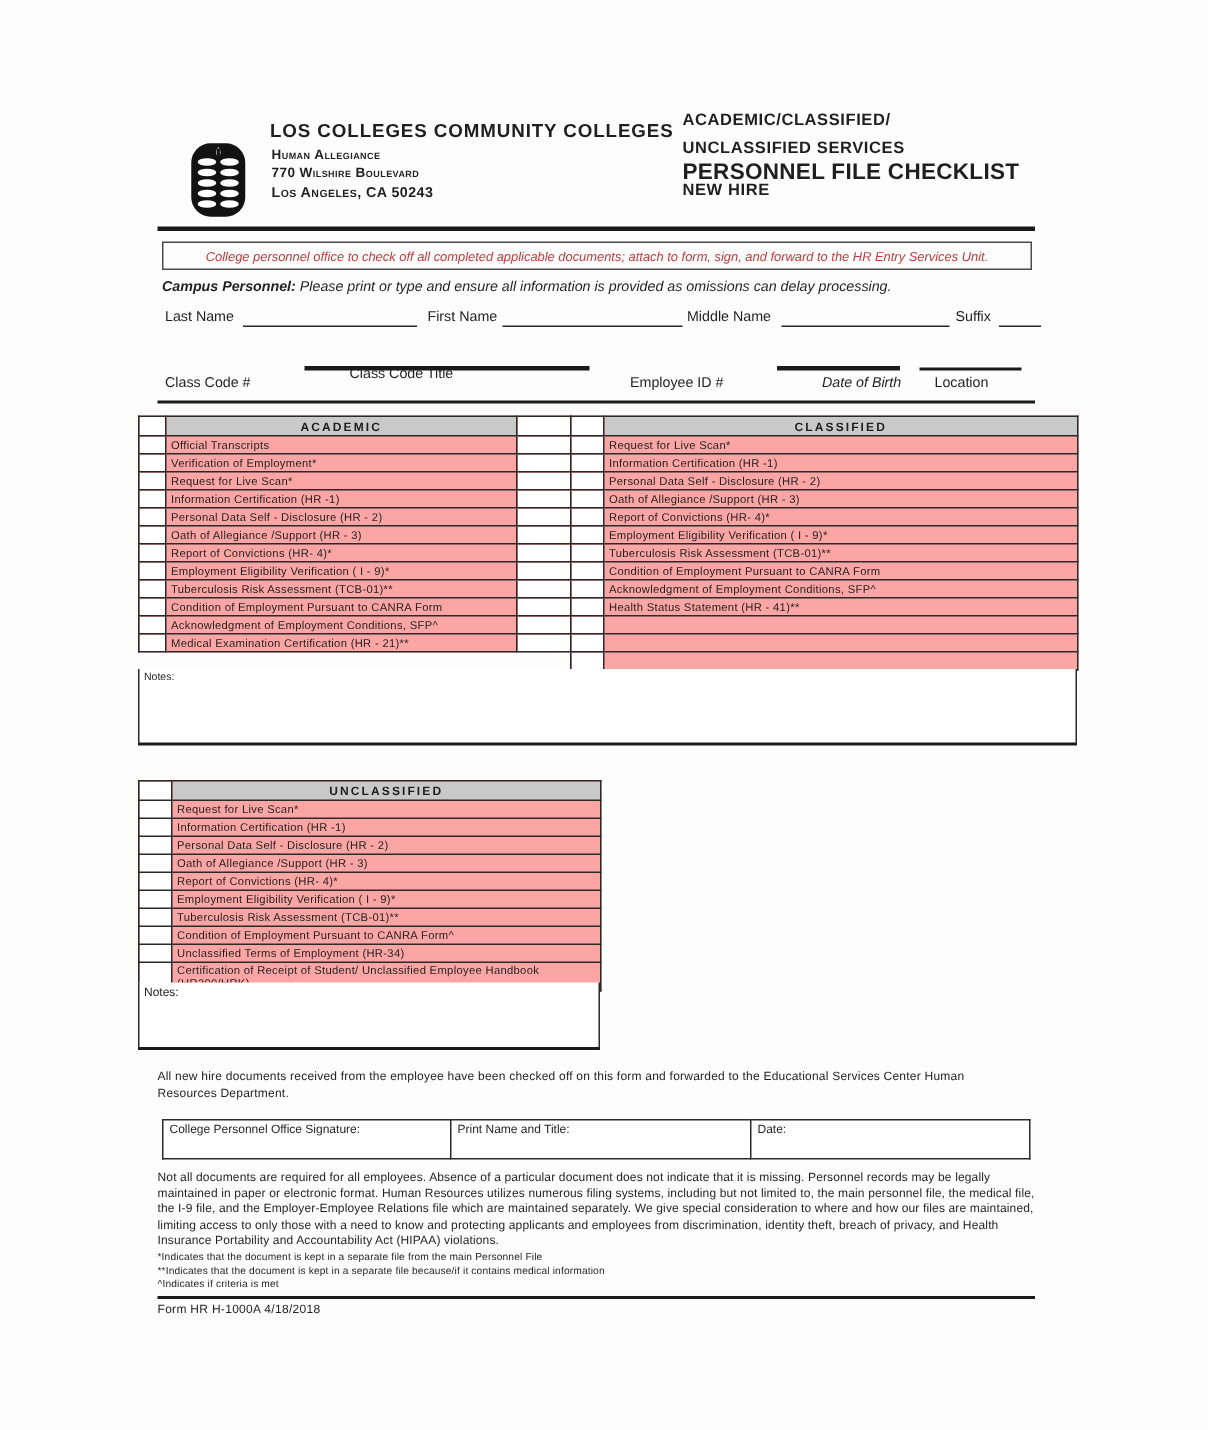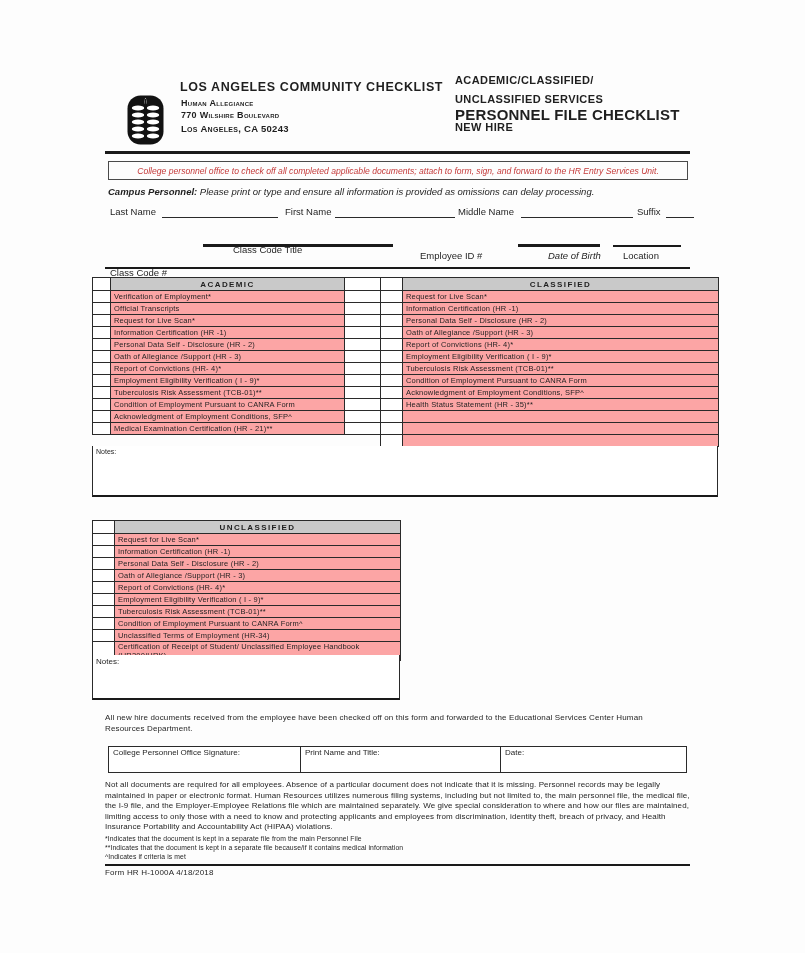--- a/index.html
+++ b/index.html
@@ -83,21 +83,21 @@
       <ellipse cx="11" cy="34" rx="6.2" ry="2.5"></ellipse>
         <ellipse cx="26" cy="34" rx="6.2" ry="2.5"></ellipse>
       <ellipse cx="11" cy="41" rx="6.2" ry="2.5"></ellipse>
         <ellipse cx="26" cy="41" rx="6.2" ry="2.5"></ellipse>
       <path d="M18.5 3 C20.5 5.5 20.5 8 18.5 10 C16.5 8 16.5 5.5 18.5 3 Z"></path>
     </g>
     <rect x="17.4" y="4" width="2.2" height="42" fill="#121212"></rect>
   </svg>
 </div>
 
-<div class="abs org-name" style="left:180px; top:80px;">LOS ANGELES COMMUNITY CHECKLIST</div>
+<div class="abs org-name" style="left:180px; top:80px;">LOS COLLEGES COMMUNITY COLLEGES</div>
 <div class="abs dept-line" style="left:181px; top:97px;">Human Allegiance</div>
 <div class="abs dept-line" style="left:181px; top:109px;">770 Wilshire Boulevard</div>
 <div class="abs dept-line" style="left:181px; top:122px; font-size:9.5px;">Los Angeles, CA 50243</div>
 
 <div class="abs svc-line" style="left:455px; top:73px;">ACADEMIC/CLASSIFIED/</div>
 <div class="abs svc-line" style="left:455px; top:92px;">UNCLASSIFIED SERVICES</div>
 <div class="abs doc-title" style="left:455px; top:107px;">PERSONNEL FILE CHECKLIST</div>
 <div class="abs doc-subtitle" style="left:455px; top:121px;">NEW HIRE</div>
 
 <div class="abs rule" style="left:105px; top:151px; width:585px; height:3px;"></div>
@@ -116,21 +116,21 @@
 <div class="abs fill-line" style="left:335px; top:206px; width:120px;"></div>
 <div class="abs fld-label" style="left:458px; top:206px;">Middle Name</div>
 <div class="abs fill-line" style="left:521px; top:206px; width:112px;"></div>
 <div class="abs fld-label" style="left:637px; top:206px;">Suffix</div>
 <div class="abs fill-line" style="left:666px; top:206px; width:28px;"></div>
 
 <div class="abs over-line" style="left:203px; top:244px; width:190px; height:2.5px;"></div>
 <div class="abs over-line" style="left:518px; top:244px; width:82px; height:2.5px;"></div>
 <div class="abs over-line" style="left:613px; top:245px; width:68px; height:1.5px;"></div>
 
-<div class="abs fld-label" style="left:110px; top:250px;margin-top:17px;">Class Code #</div>
+<div class="abs fld-label" style="left:110px; top:250px;">Class Code #</div>
 <div class="abs fld-label" style="left:207px; top:244px;margin-left:26px;">Class Code Title</div>
 <div class="abs fld-label" style="left:420px; top:250px;">Employee ID #</div>
 <div class="abs fld-label" style="left:548px; top:250px;font-style:italic;">Date of Birth</div>
 <div class="abs fld-label" style="left:623px; top:250px;">Location</div>
 
 <div class="abs rule" style="left:105px; top:267px; width:585px; height:1.5px;"></div>
 
 <table class="chk abs" style="left:92px; top:277px; width:288px;">
   <colgroup>
       <col style="width:18px">
@@ -140,26 +140,26 @@
   <thead>
     <tr>
       <th class="blank-h"></th>
       <th class="hdr">ACADEMIC</th>
       <th class="blank-h"></th>
     </tr>
   </thead>
   <tbody>
       <tr>
         <td class="chkc"></td>
+        <td class="item">Official Transcripts</td>
+        <td class="rt"></td>
+      </tr>
+      <tr>
+        <td class="chkc"></td>
         <td class="item">Verification of Employment*</td>
-        <td class="rt"></td>
-      </tr>
-      <tr>
-        <td class="chkc"></td>
-        <td class="item">Official Transcripts</td>
         <td class="rt"></td>
       </tr>
       <tr>
         <td class="chkc"></td>
         <td class="item">Request for Live Scan*</td>
         <td class="rt"></td>
       </tr>
       <tr>
         <td class="chkc"></td>
         <td class="item">Information Certification (HR -1)</td>
@@ -251,21 +251,21 @@
       <tr>
         <td class="chkc"></td>
         <td class="item">Condition of Employment Pursuant to CANRA Form</td>
       </tr>
       <tr>
         <td class="chkc"></td>
         <td class="item">Acknowledgment of Employment Conditions, SFP^</td>
       </tr>
       <tr>
         <td class="chkc"></td>
-        <td class="item">Health Status Statement (HR - 35)**</td>
+        <td class="item">Health Status Statement (HR - 41)**</td>
       </tr>
       <tr>
         <td class="chkc"></td>
         <td class="item"></td>
       </tr>
       <tr>
         <td class="chkc"></td>
         <td class="item"></td>
       </tr>
       <tr>

